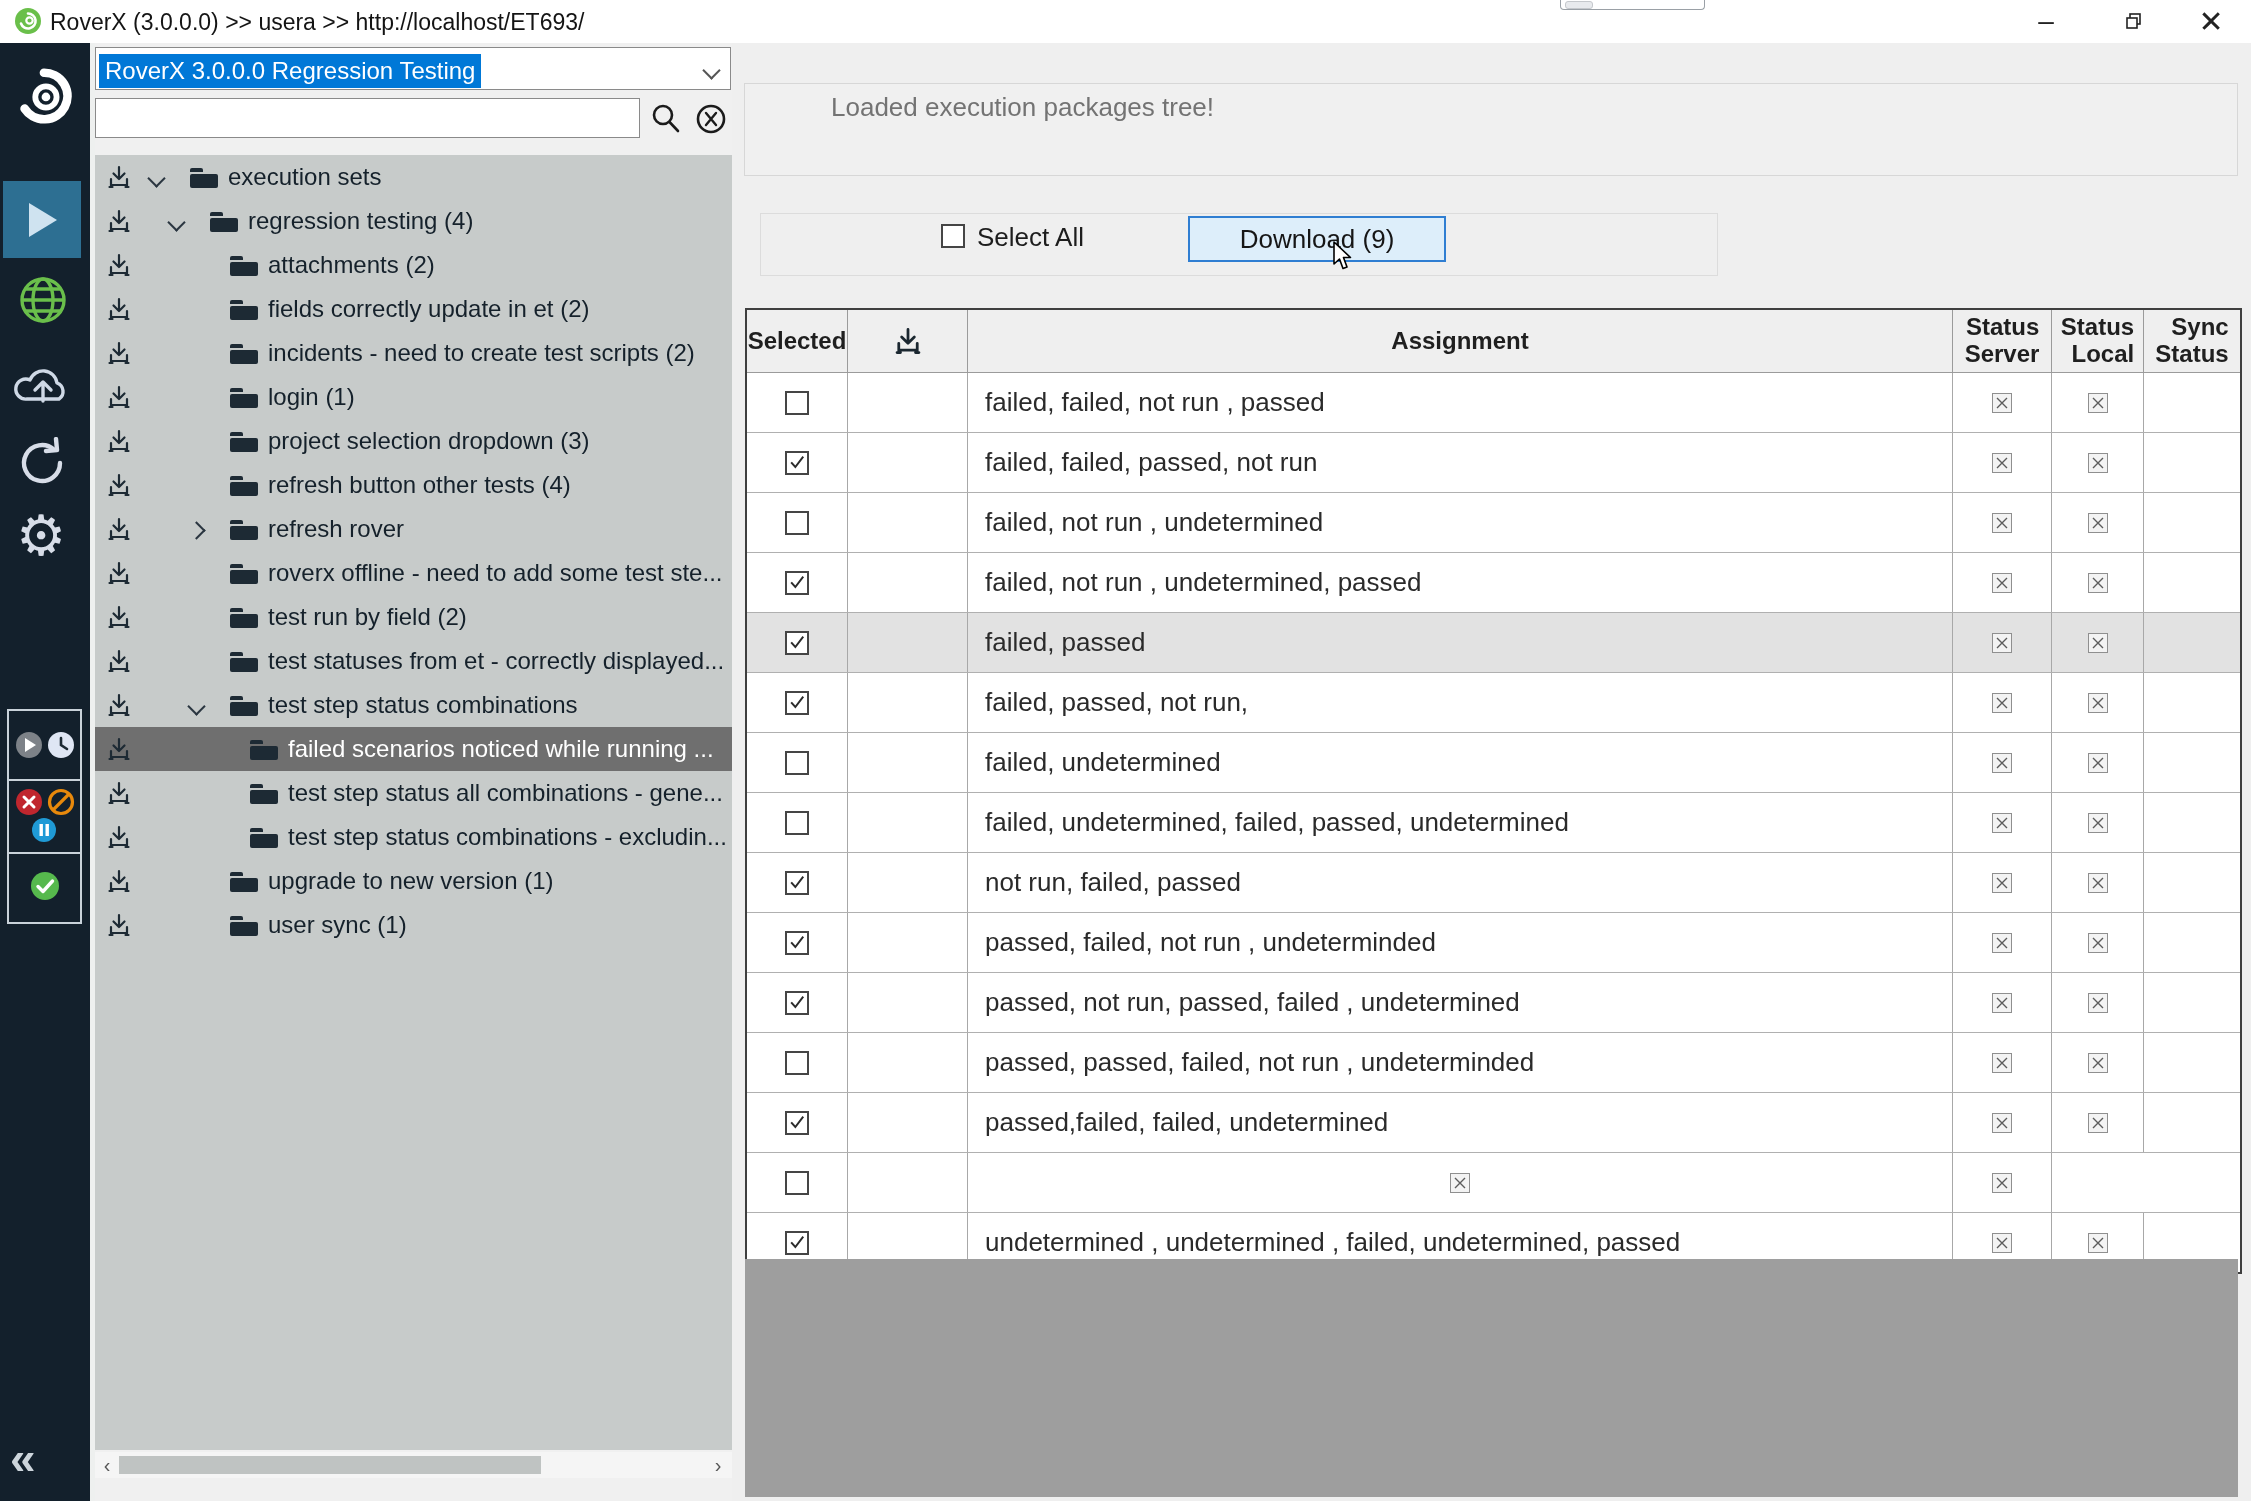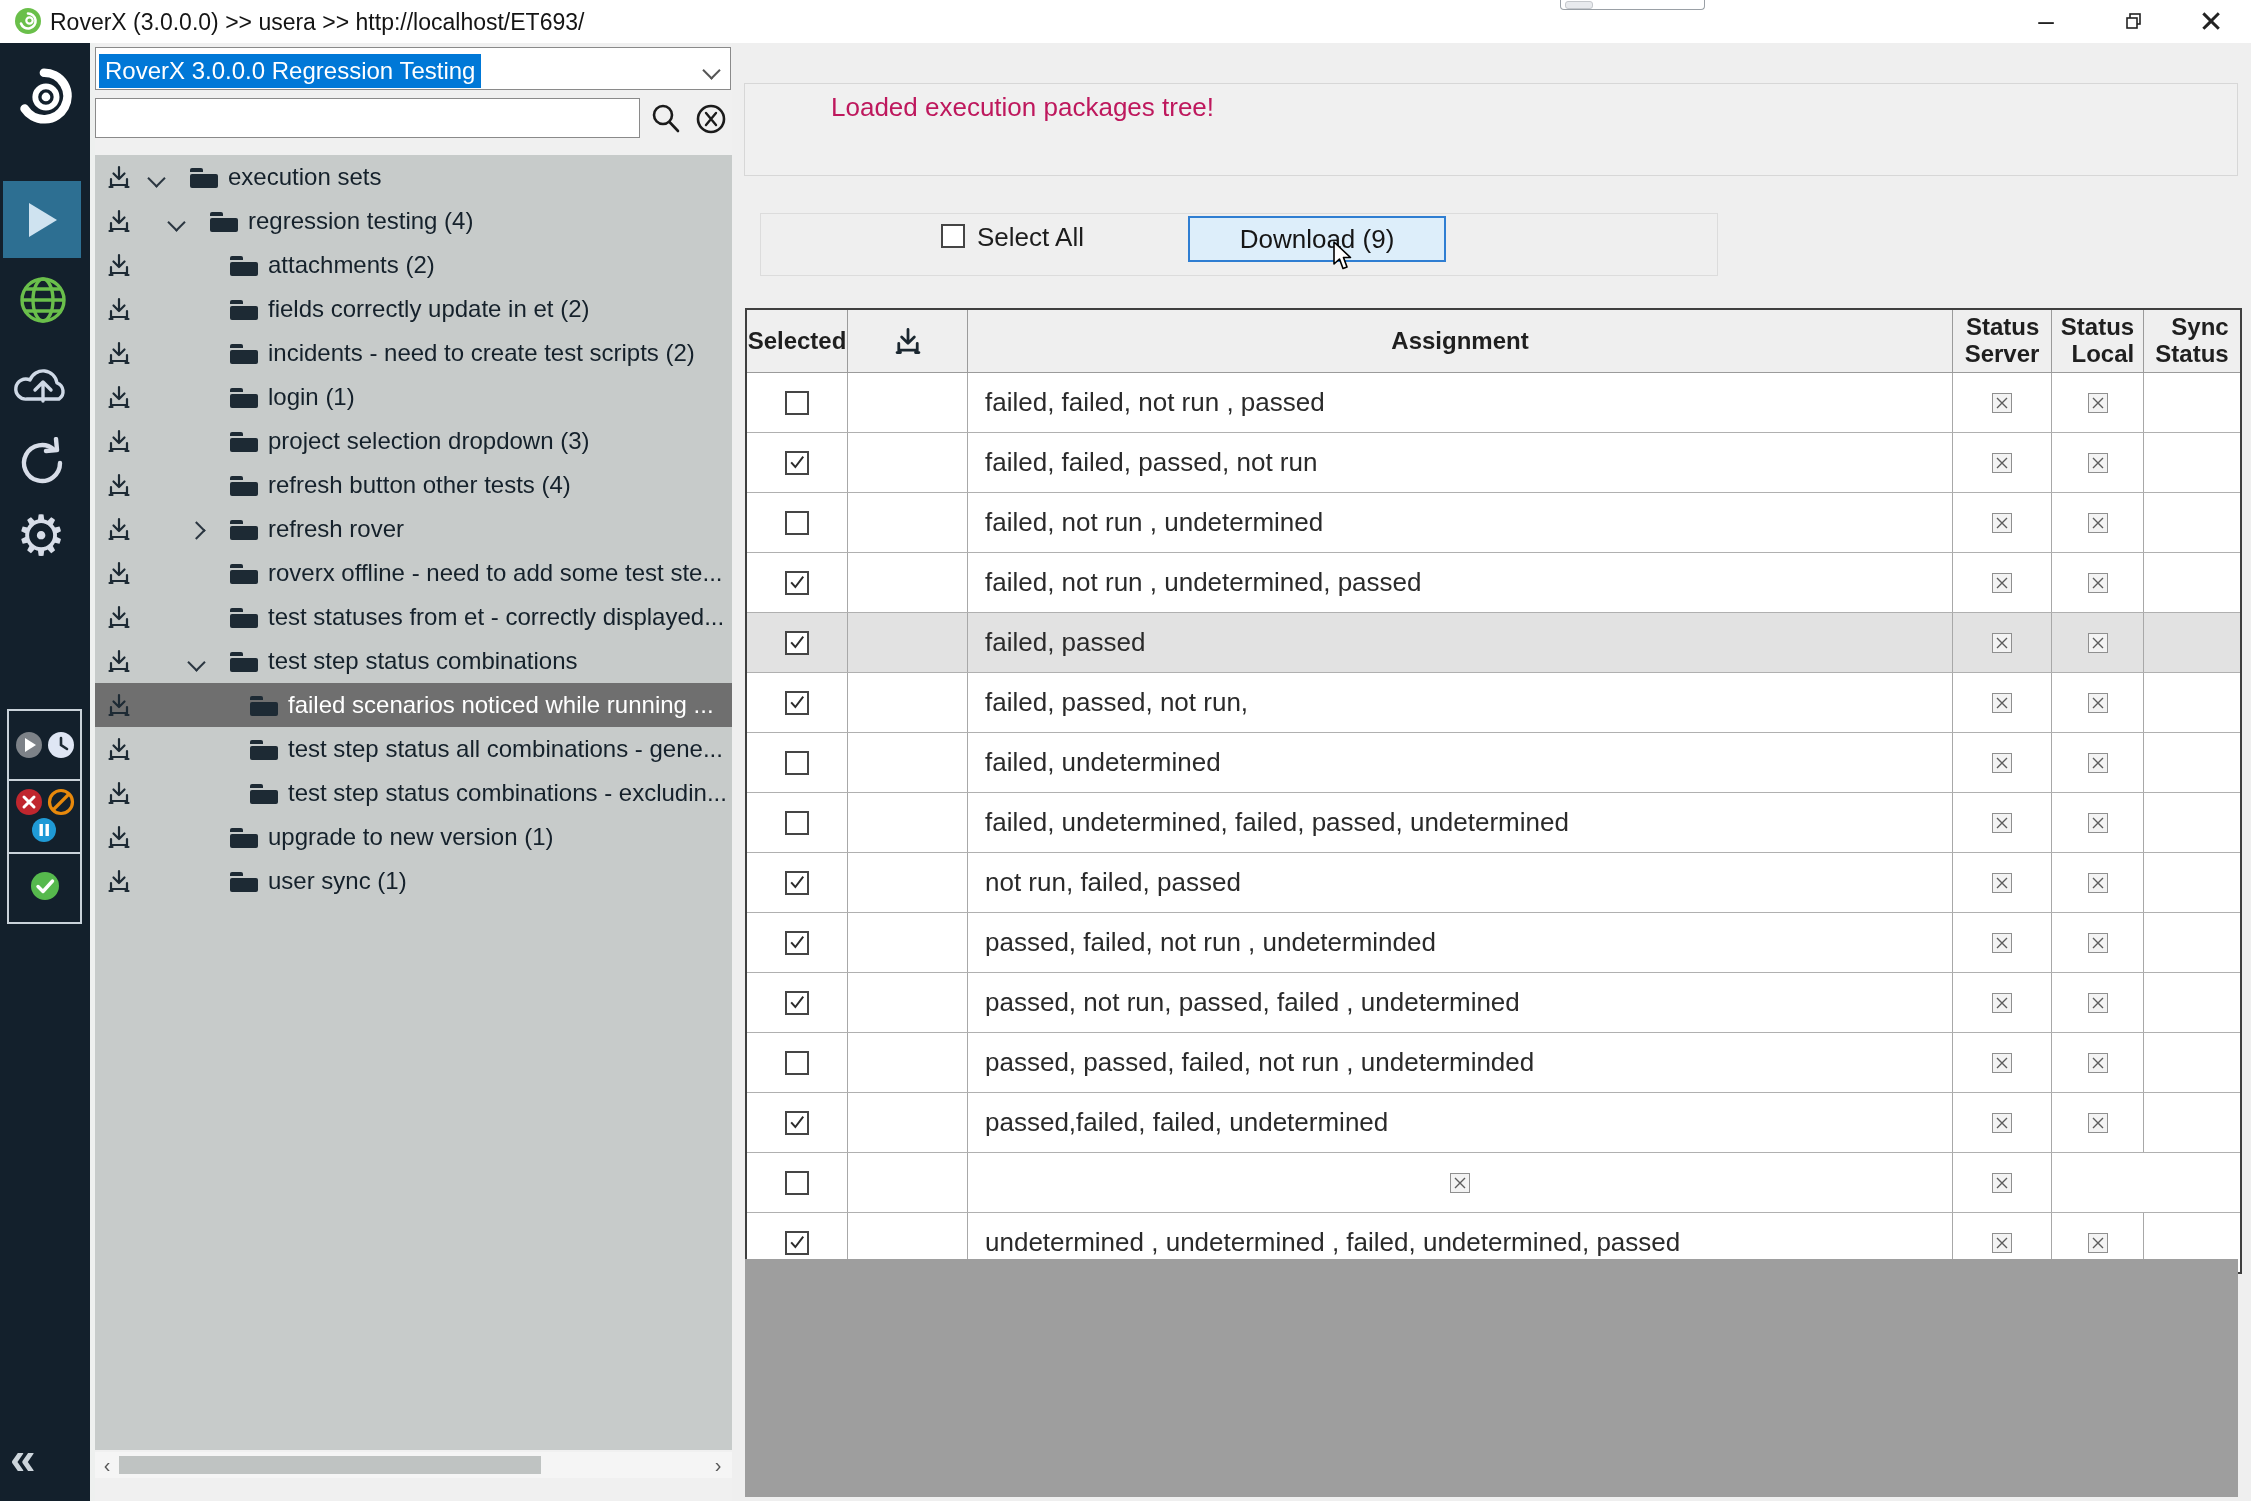--- a/index.html
+++ b/index.html
@@ -49,21 +49,21 @@
   .folder .tab{position:absolute;left:0;top:0;width:13px;height:4px;background:#1d2a34;border-radius:2px 2px 0 0;}
   .folder .bodyp{position:absolute;left:0;top:6px;width:28px;height:14px;background:#1d2a34;border-radius:2px;}
   .tlabel{position:absolute;top:8px;font-size:24px;color:#15212b;white-space:nowrap;}
   .trow.sel .tlabel{color:#ffffff;}
   #tree-hscroll{position:absolute;left:0;top:1409px;width:637px;height:26px;background:#f5f5f5;}
   #tree-hscroll .arr{position:absolute;top:0;width:20px;height:26px;color:#555;font-size:20px;line-height:26px;text-align:center;}
   #tree-hscroll .thumb{position:absolute;left:24px;top:4px;width:422px;height:18px;background:#bfc3c2;}
 
   
   #msg-box{left:744px;top:83px;width:1494px;height:93px;background:#f0f0f0;border:1px solid #d7d7d7;box-sizing:border-box;}
-  #msg-text{position:absolute;left:86px;top:8px;font-size:26px;color:#be185d;}
+  #msg-text{position:absolute;left:86px;top:8px;font-size:26px;color:#737373;}
   #toolbar{left:760px;top:213px;width:958px;height:63px;background:#efefef;border:1px solid #dcdcdc;box-sizing:border-box;}
   #selall-box{left:941px;top:224px;width:24px;height:24px;background:#fff;border:2px solid #454545;box-sizing:border-box;}
   #selall-label{left:977px;top:222px;font-size:26px;color:#1d1d1d;}
   #dl-btn{left:1188px;top:216px;width:258px;height:46px;background:#ddeefa;border:2px solid #2f7ed2;box-sizing:border-box;
           font-size:26px;color:#161616;display:flex;align-items:center;justify-content:center;font-family:inherit;}
 
   
   #etable{left:745px;top:308px;width:1497px;background:#fff;border:2px solid #3f3f3f;box-sizing:border-box;}
   .hrow{display:grid;grid-template-columns:101px 120px 985px 99px 92px 96px;height:62px;background:#efefef;border-bottom:1px solid #9b9b9b;}
   .th{display:flex;align-items:center;justify-content:center;font-weight:bold;font-size:24px;line-height:1.12;text-align:right;white-space:pre-line;border-right:1px solid #9b9b9b;overflow:hidden;}
@@ -299,20 +299,31 @@
       </div>
       <div class="trow">
         <span class="dl"><svg width="26" height="26" viewBox="0 0 26 26">
   <path d="M13 3 V14 M7.5 9.5 L13 15 L18.5 9.5" fill="none" stroke="#1d2a34" stroke-width="2.2" stroke-linecap="round" stroke-linejoin="round"></path>
   <path d="M5 15 V21 H21 V15 M3.5 23 h3 M19.5 23 h3" fill="none" stroke="#1d2a34" stroke-width="2.2" stroke-linecap="round"></path>
           </svg></span>
         <span class="folder" style="left:135px">
           <span class="tab"></span>
           <span class="bodyp"></span>
         </span>
+        <span class="tlabel" style="left:173px">test run by field (2)</span>
+      </div>
+      <div class="trow">
+        <span class="dl"><svg width="26" height="26" viewBox="0 0 26 26">
+  <path d="M13 3 V14 M7.5 9.5 L13 15 L18.5 9.5" fill="none" stroke="#1d2a34" stroke-width="2.2" stroke-linecap="round" stroke-linejoin="round"></path>
+  <path d="M5 15 V21 H21 V15 M3.5 23 h3 M19.5 23 h3" fill="none" stroke="#1d2a34" stroke-width="2.2" stroke-linecap="round"></path>
+          </svg></span>
+        <span class="folder" style="left:135px">
+          <span class="tab"></span>
+          <span class="bodyp"></span>
+        </span>
         <span class="tlabel" style="left:173px">test statuses from et - correctly displayed...</span>
       </div>
       <div class="trow">
         <span class="dl"><svg width="26" height="26" viewBox="0 0 26 26">
   <path d="M13 3 V14 M7.5 9.5 L13 15 L18.5 9.5" fill="none" stroke="#1d2a34" stroke-width="2.2" stroke-linecap="round" stroke-linejoin="round"></path>
   <path d="M5 15 V21 H21 V15 M3.5 23 h3 M19.5 23 h3" fill="none" stroke="#1d2a34" stroke-width="2.2" stroke-linecap="round"></path>
           </svg></span>
         <span class="chev down" style="left:95px"></span>
         <span class="folder" style="left:135px">
           <span class="tab"></span>

